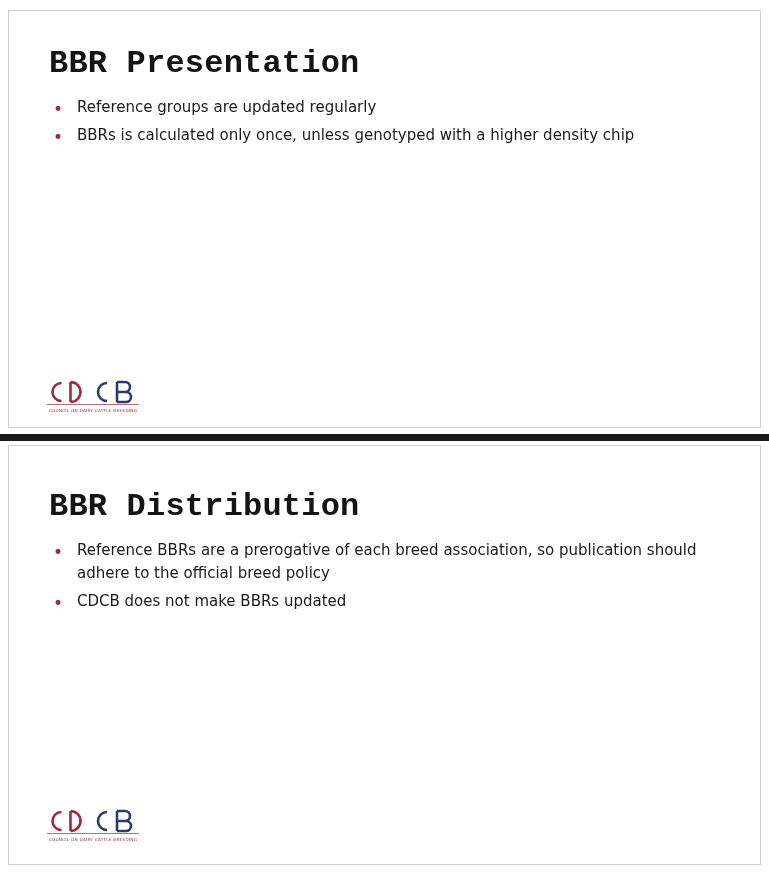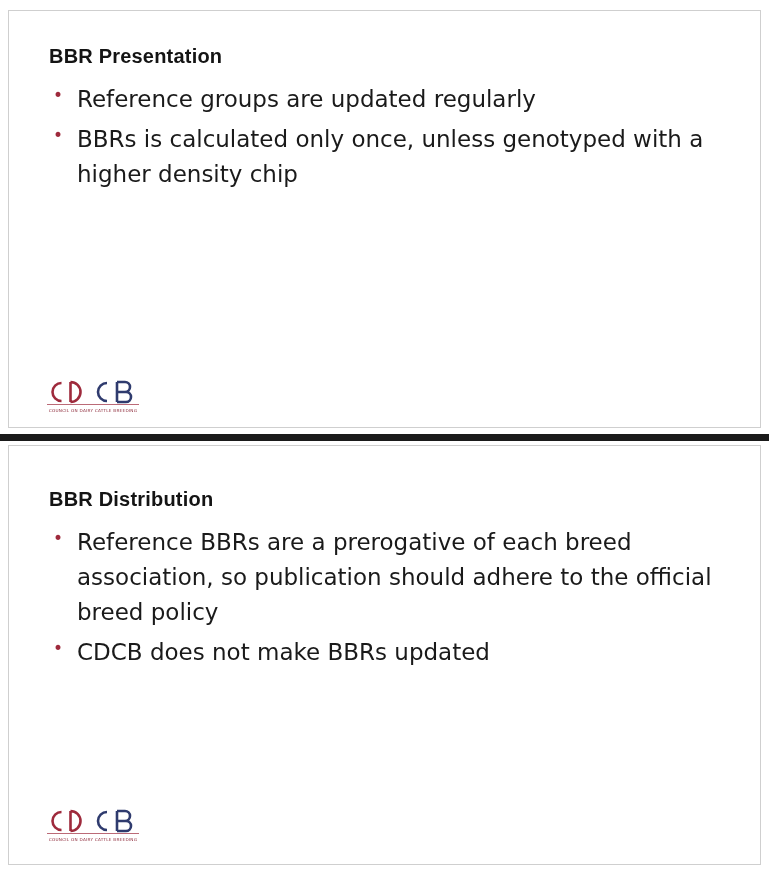--- a/index.html
+++ b/index.html
@@ -38,39 +38,39 @@
     height: 8px;
     background: #1a1a1a;
     margin: 6px 0 4px 0;
   }
   .slide-2 {
     margin: 0 8px 10px 8px;
     height: 420px;
     padding: 42px 36px 10px 36px;
   }
   .slide-title {
-    font-family: Liberation Sans, sans-serif;
-    font-size: 20px;
+    font-family: Liberation Mono, monospace;
+    font-size: 32px;
     font-weight: bold;
     letter-spacing: 0.2px;
     color: #141414;
     margin: 0 0 14px 4px;
   }
   .slide-2 .slide-title {
   }
   ul.bullets {
     list-style: none;
     margin: 0;
     padding: 0 10px 0 4px;
   }
   ul.bullets > li {
     position: relative;
     padding-left: 28px;
     margin-bottom: 5px;
-    font-size: 23px;
+    font-size: 15px;
     line-height: 1.52;
     color: #1a1a1a;
   }
   ul.bullets > li::before {
     content: "\2022";
     position: absolute;
     left: 4px;
     top: -1px;
     color: #9e2a3c;
     font-size: 17px;

